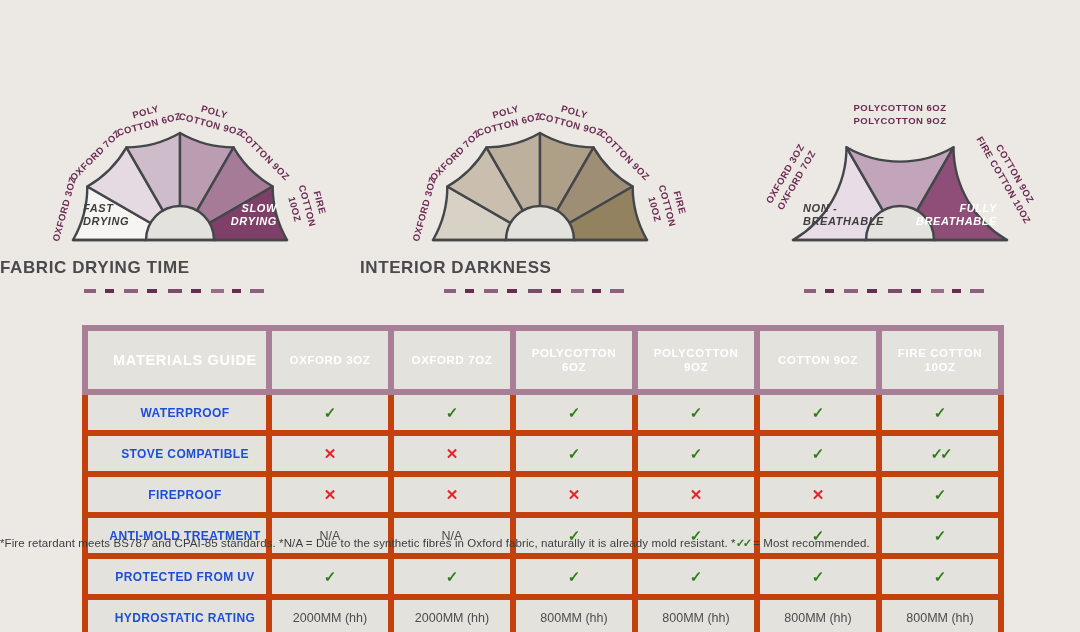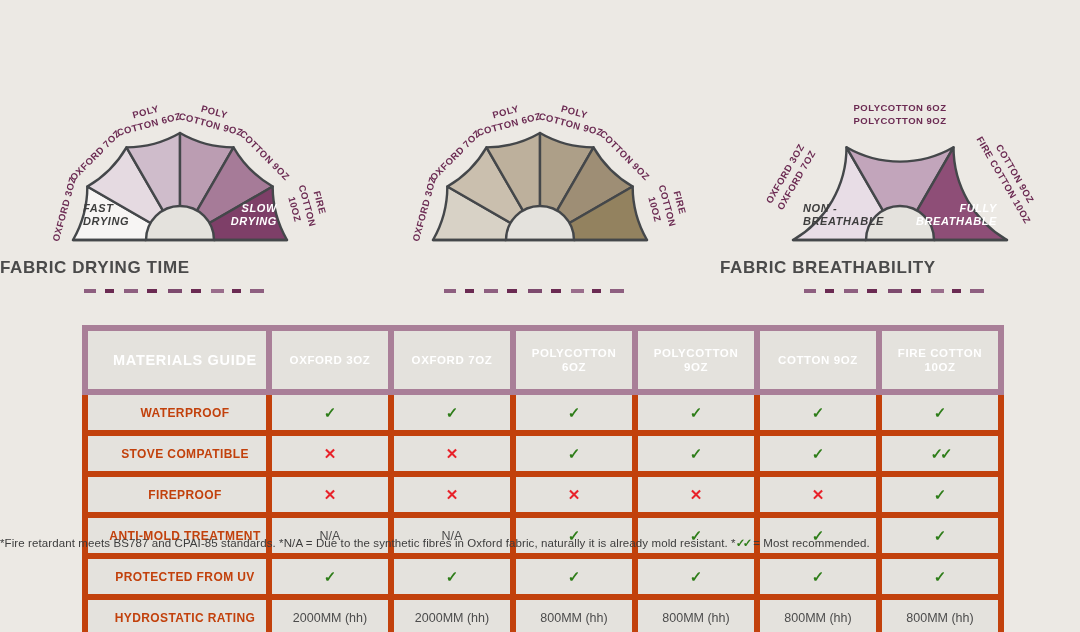--- a/index.html
+++ b/index.html
@@ -36,21 +36,21 @@
   th.hdr-main{
     background:#ab8099;color:#ffffff;font-size:14.5px;font-weight:bold;
     letter-spacing:.7px;text-align:left;padding:11px 0 11px 16px;height:36px;
   }
   th.hdr-col{
     background:#9e7189;color:#ffffff;font-size:11.5px;font-weight:bold;
     letter-spacing:.6px;padding:6px 4px;line-height:1.25;height:36px;
   }
   td.rowlabel{
     text-align:left;padding:5px 0 5px 16px;font-size:12px;font-weight:bold;
-    letter-spacing:.4px;color:#c2410c;height:25px;
+    letter-spacing:.4px;color:#1d4ed8;height:25px;
   }
   td.cell{font-size:12.5px;color:#4c4c4c;height:25px;}
   .mark-yes{color:#2e7d19;font-size:15px;font-weight:bold;line-height:1;}
   .mark-no{color:#e8222a;font-size:15px;font-weight:bold;line-height:1;}
   .mark-dbl{color:#2e7d19;font-size:15px;font-weight:bold;letter-spacing:-3px;line-height:1;}
   .foot{
     position:absolute;left:0;top:536px;width:1080px;text-align:left;
     font-size:11.5px;color:#3d3d3d;letter-spacing:.1px;
   }
   .foot .tick{color:#2e7d19;font-weight:bold;letter-spacing:-2.5px;}
@@ -114,20 +114,21 @@
         <text x="95.85429303880085" y="155.85429303880085" text-anchor="middle" dominant-baseline="middle" fill="#6b2a52" font-family="&quot;Liberation Sans&quot;, sans-serif" font-size="9.5" font-weight="bold" letter-spacing="0.5" transform="rotate(-45 95.85429303880085 155.85429303880085)">OXFORD 7OZ</text>
         <text x="145.83588604646724" y="112.49779092984298" text-anchor="middle" dominant-baseline="middle" fill="#6b2a52" font-family="&quot;Liberation Sans&quot;, sans-serif" font-size="9.5" font-weight="bold" letter-spacing="0.5" transform="rotate(-15 145.83588604646724 112.49779092984298)">POLY</text>
         <text x="149.20053363280002" y="125.05482667160086" text-anchor="middle" dominant-baseline="middle" fill="#6b2a52" font-family="&quot;Liberation Sans&quot;, sans-serif" font-size="9.5" font-weight="bold" letter-spacing="0.5" transform="rotate(-15 149.20053363280002 125.05482667160086)">COTTON 6OZ</text>
         <text x="214.16411395353273" y="112.49779092984298" text-anchor="middle" dominant-baseline="middle" fill="#6b2a52" font-family="&quot;Liberation Sans&quot;, sans-serif" font-size="9.5" font-weight="bold" letter-spacing="0.5" transform="rotate(15 214.16411395353273 112.49779092984298)">POLY</text>
         <text x="210.79946636719995" y="125.05482667160086" text-anchor="middle" dominant-baseline="middle" fill="#6b2a52" font-family="&quot;Liberation Sans&quot;, sans-serif" font-size="9.5" font-weight="bold" letter-spacing="0.5" transform="rotate(15 210.79946636719995 125.05482667160086)">COTTON 9OZ</text>
         <text x="264.14570696119915" y="155.85429303880085" text-anchor="middle" dominant-baseline="middle" fill="#6b2a52" font-family="&quot;Liberation Sans&quot;, sans-serif" font-size="9.5" font-weight="bold" letter-spacing="0.5" transform="rotate(45 264.14570696119915 155.85429303880085)">COTTON 9OZ</text>
         <text x="319.09331898562584" y="202.73005750523703" text-anchor="middle" dominant-baseline="middle" fill="#6b2a52" font-family="&quot;Liberation Sans&quot;, sans-serif" font-size="9.5" font-weight="bold" letter-spacing="0.5" transform="rotate(75 319.09331898562584 202.73005750523703)">FIRE</text>
         <text x="306.53628324386796" y="206.09470509156978" text-anchor="middle" dominant-baseline="middle" fill="#6b2a52" font-family="&quot;Liberation Sans&quot;, sans-serif" font-size="9.5" font-weight="bold" letter-spacing="0.5" transform="rotate(75 306.53628324386796 206.09470509156978)">COTTON</text>
         <text x="293.97924750211007" y="209.45935267790256" text-anchor="middle" dominant-baseline="middle" fill="#6b2a52" font-family="&quot;Liberation Sans&quot;, sans-serif" font-size="9.5" font-weight="bold" letter-spacing="0.5" transform="rotate(75 293.97924750211007 209.45935267790256)">10OZ</text>
       </svg>
+    <div class="gauge-title">INTERIOR DARKNESS</div>
     <div class="dashline">
       <svg width="200" height="10" viewBox="0 0 200 10">
         <g stroke-linecap="butt" stroke-width="4">
           <line x1="4" y1="5" x2="16" y2="5" stroke="#8e5f80"></line>
           <line x1="25" y1="5" x2="34" y2="5" stroke="#6b2a52"></line>
           <line x1="44" y1="5" x2="58" y2="5" stroke="#8e5f80"></line>
           <line x1="67" y1="5" x2="77" y2="5" stroke="#6b2a52"></line>
           <line x1="88" y1="5" x2="102" y2="5" stroke="#7d4a6e"></line>
           <line x1="111" y1="5" x2="121" y2="5" stroke="#6b2a52"></line>
           <line x1="131" y1="5" x2="144" y2="5" stroke="#9a6d8c"></line>
@@ -147,21 +148,20 @@
         <line x1="73" y1="240" x2="287" y2="240" stroke="#44474a" stroke-width="2.4" stroke-linecap="round"></line>
         <text x="83" y="211.5" text-anchor="start" fill="#3d3d3d" font-family="&quot;Liberation Sans&quot;, sans-serif" font-size="11" font-weight="bold" font-style="italic" letter-spacing="0.6"><tspan x="83" dy="0">NON -</tspan><tspan x="83" dy="13">BREATHABLE</tspan></text>
         <text x="277" y="211.5" text-anchor="end" fill="#ffffff" font-family="&quot;Liberation Sans&quot;, sans-serif" font-size="11" font-weight="bold" font-style="italic" letter-spacing="0.6"><tspan x="277" dy="0">FULLY</tspan><tspan x="277" dy="13">BREATHABLE</tspan></text>
         <text x="65.6846467004541" y="174" text-anchor="middle" dominant-baseline="middle" fill="#6b2a52" font-family="&quot;Liberation Sans&quot;, sans-serif" font-size="9.5" font-weight="bold" letter-spacing="0.5" transform="rotate(-60 65.6846467004541 174)">OXFORD 3OZ</text>
         <text x="76.9429769496518" y="180.5" text-anchor="middle" dominant-baseline="middle" fill="#6b2a52" font-family="&quot;Liberation Sans&quot;, sans-serif" font-size="9.5" font-weight="bold" letter-spacing="0.5" transform="rotate(-60 76.9429769496518 180.5)">OXFORD 7OZ</text>
         <text x="180" y="108" text-anchor="middle" dominant-baseline="middle" fill="#6b2a52" font-family="&quot;Liberation Sans&quot;, sans-serif" font-size="9.5" font-weight="bold" letter-spacing="0.5" transform="rotate(0 180 108)">POLYCOTTON 6OZ</text>
         <text x="180" y="121" text-anchor="middle" dominant-baseline="middle" fill="#6b2a52" font-family="&quot;Liberation Sans&quot;, sans-serif" font-size="9.5" font-weight="bold" letter-spacing="0.5" transform="rotate(0 180 121)">POLYCOTTON 9OZ</text>
         <text x="294.3153532995459" y="174" text-anchor="middle" dominant-baseline="middle" fill="#6b2a52" font-family="&quot;Liberation Sans&quot;, sans-serif" font-size="9.5" font-weight="bold" letter-spacing="0.5" transform="rotate(60 294.3153532995459 174)">COTTON 9OZ</text>
         <text x="283.0570230503482" y="180.5" text-anchor="middle" dominant-baseline="middle" fill="#6b2a52" font-family="&quot;Liberation Sans&quot;, sans-serif" font-size="9.5" font-weight="bold" letter-spacing="0.5" transform="rotate(60 283.0570230503482 180.5)">FIRE COTTON 10OZ</text>
       </svg>
-    <div class="gauge-title">FABRIC BREATHABILITY</div>
     <div class="dashline">
       <svg width="200" height="10" viewBox="0 0 200 10">
         <g stroke-linecap="butt" stroke-width="4">
           <line x1="4" y1="5" x2="16" y2="5" stroke="#8e5f80"></line>
           <line x1="25" y1="5" x2="34" y2="5" stroke="#6b2a52"></line>
           <line x1="44" y1="5" x2="58" y2="5" stroke="#8e5f80"></line>
           <line x1="67" y1="5" x2="77" y2="5" stroke="#6b2a52"></line>
           <line x1="88" y1="5" x2="102" y2="5" stroke="#7d4a6e"></line>
           <line x1="111" y1="5" x2="121" y2="5" stroke="#6b2a52"></line>
           <line x1="131" y1="5" x2="144" y2="5" stroke="#9a6d8c"></line>

